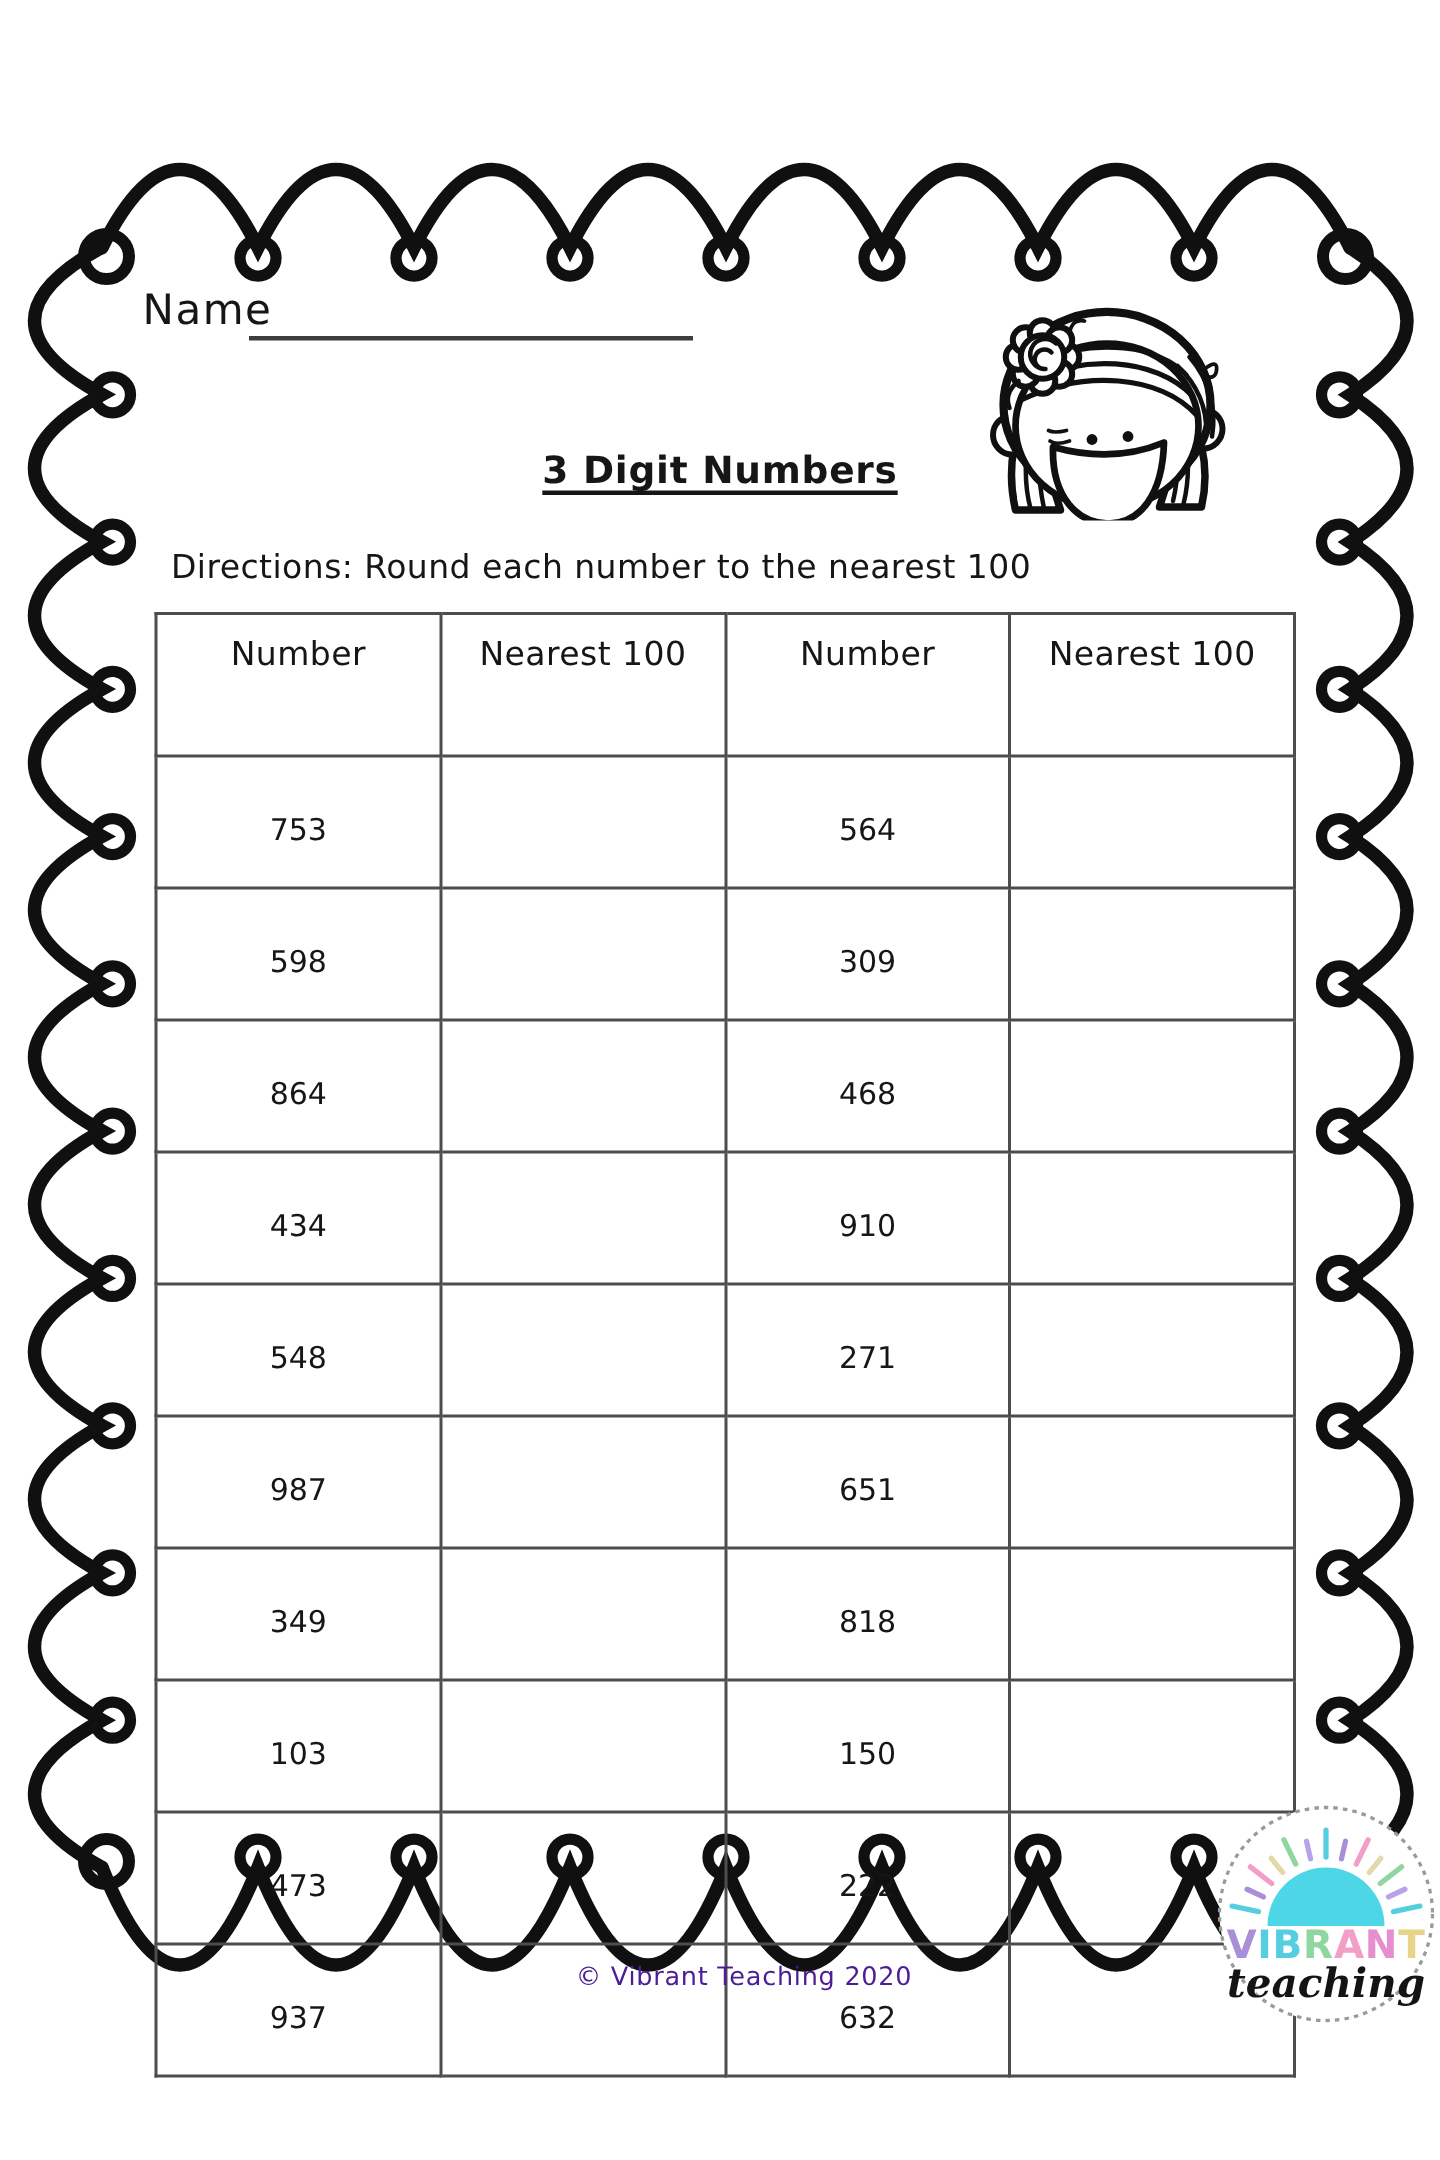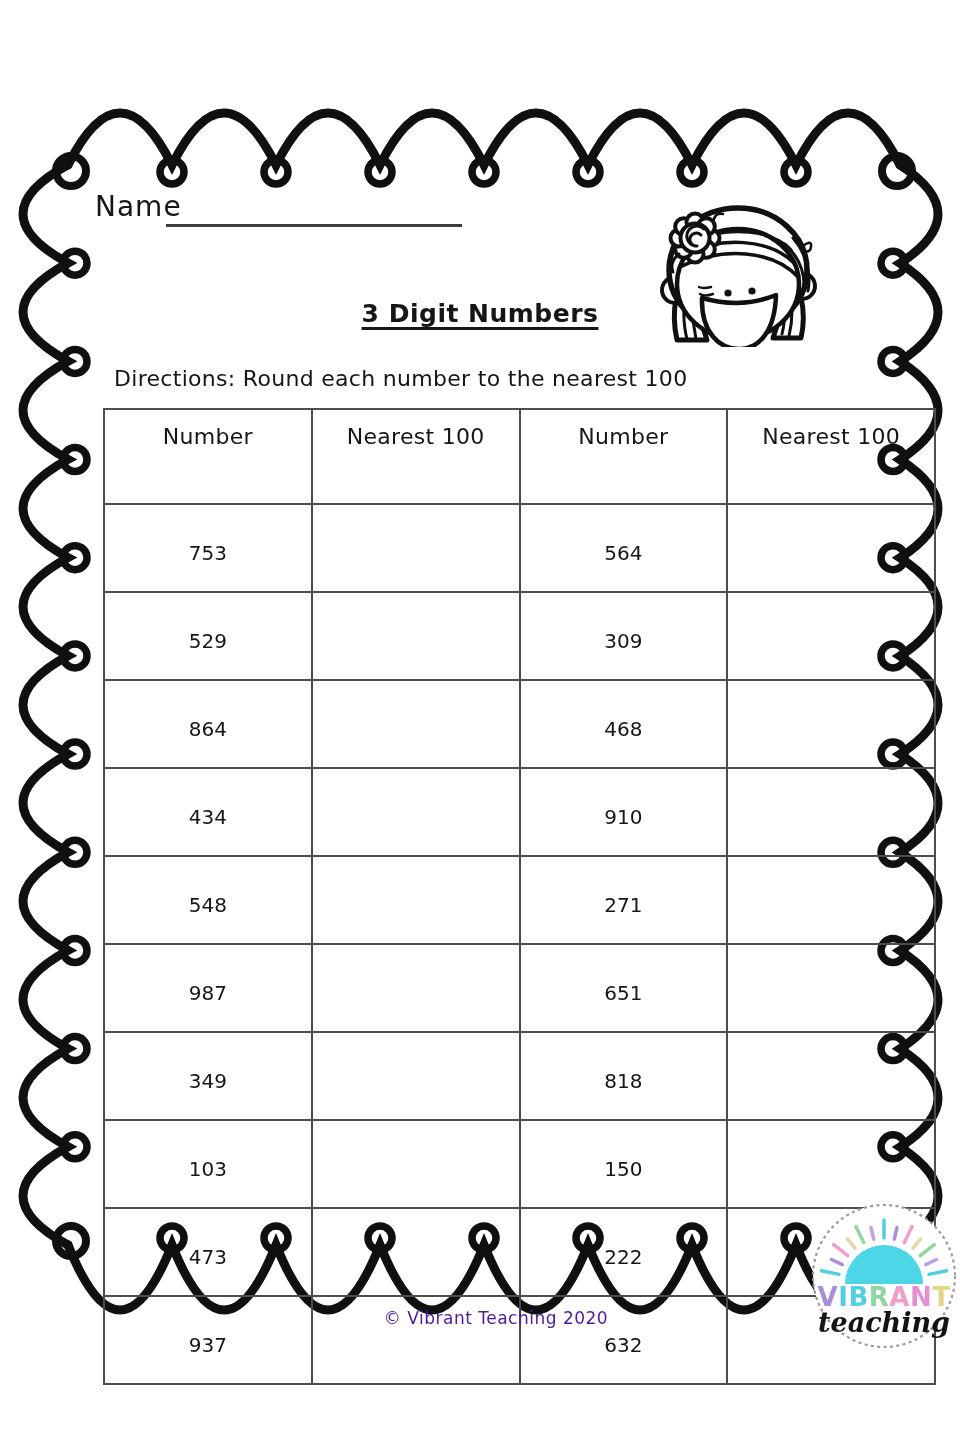--- a/index.html
+++ b/index.html
@@ -23,21 +23,21 @@
   }
   .title span{text-decoration:underline;text-underline-offset:5px;text-decoration-thickness:2.5px;}
   .directions{
     position:absolute;left:114px;top:366px;font-size:22px;font-weight:500;
     letter-spacing:.3px;z-index:2;
   }
   
   .girl{position:absolute;left:635px;top:192px;z-index:2;}
   
   table.ws{
-    position:absolute;left:103px;top:408px;width:833px;z-index:2;
+    position:absolute;left:103px;top:408px;width:761px;z-index:2;
     border-collapse:collapse;table-layout:fixed;border-radius:18px;
   }
   table.ws th,table.ws td{border:2px solid #4d4d4d;text-align:center;}
   table.ws th{
     height:78px;vertical-align:top;padding-top:14px;
     font-size:22px;font-weight:500;letter-spacing:.3px;
   }
   table.ws td{height:75px;vertical-align:middle;padding-top:10px;font-size:20px;font-weight:500;}
   
   .copyright{
@@ -176,21 +176,21 @@
       </tr>
     </thead>
     <tbody>
       <tr>
         <td>753</td>
         <td></td>
         <td>564</td>
         <td></td>
       </tr>
       <tr>
-        <td>529</td>
+        <td>598</td>
         <td></td>
         <td>309</td>
         <td></td>
       </tr>
       <tr>
         <td>864</td>
         <td></td>
         <td>468</td>
         <td></td>
       </tr>

